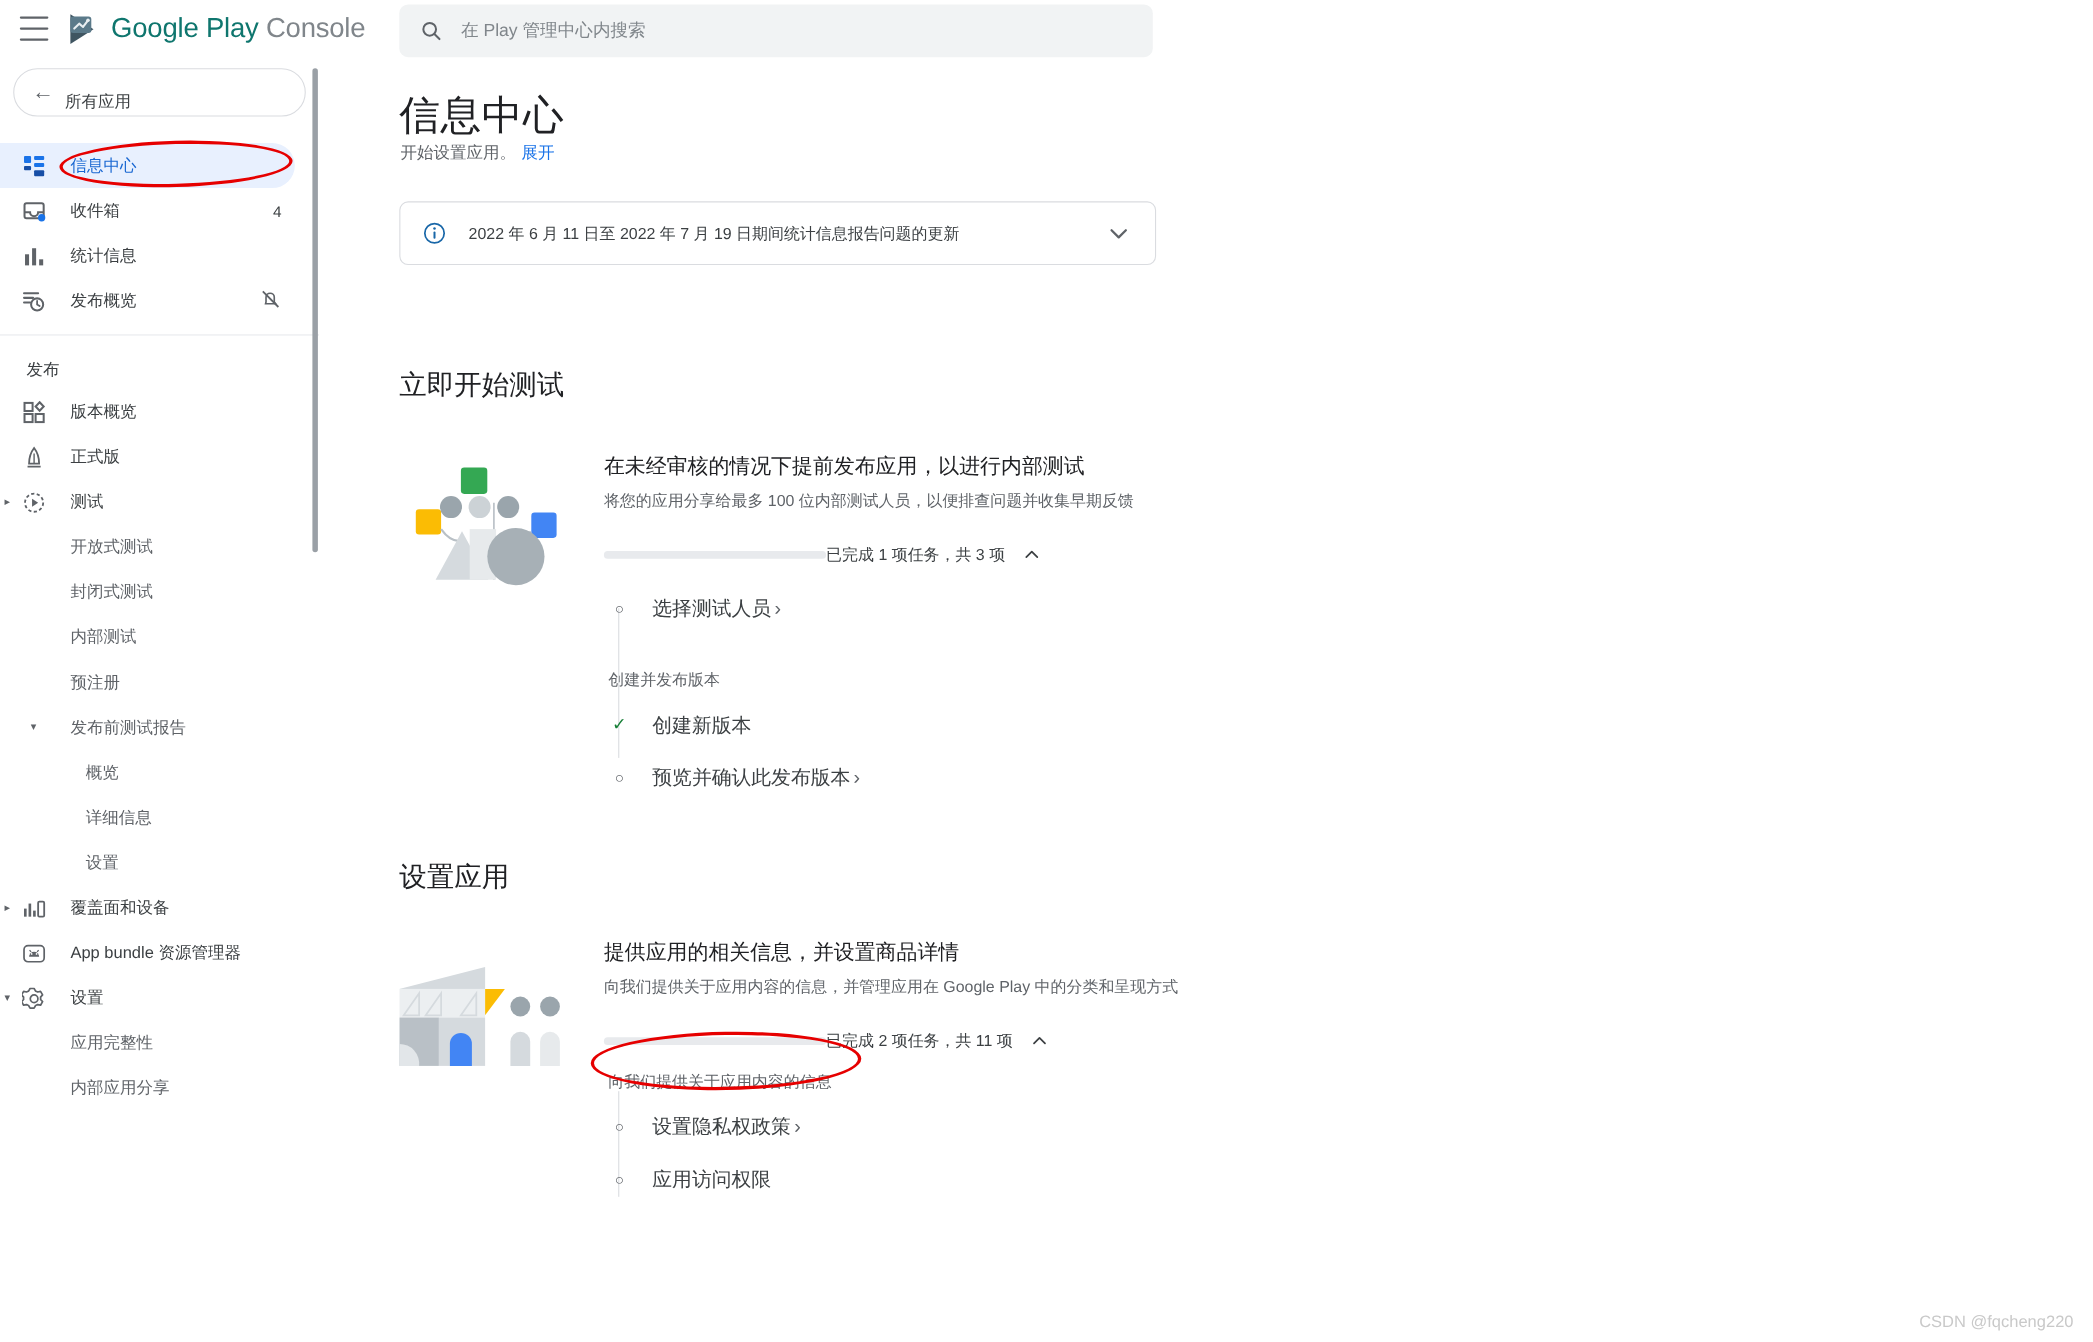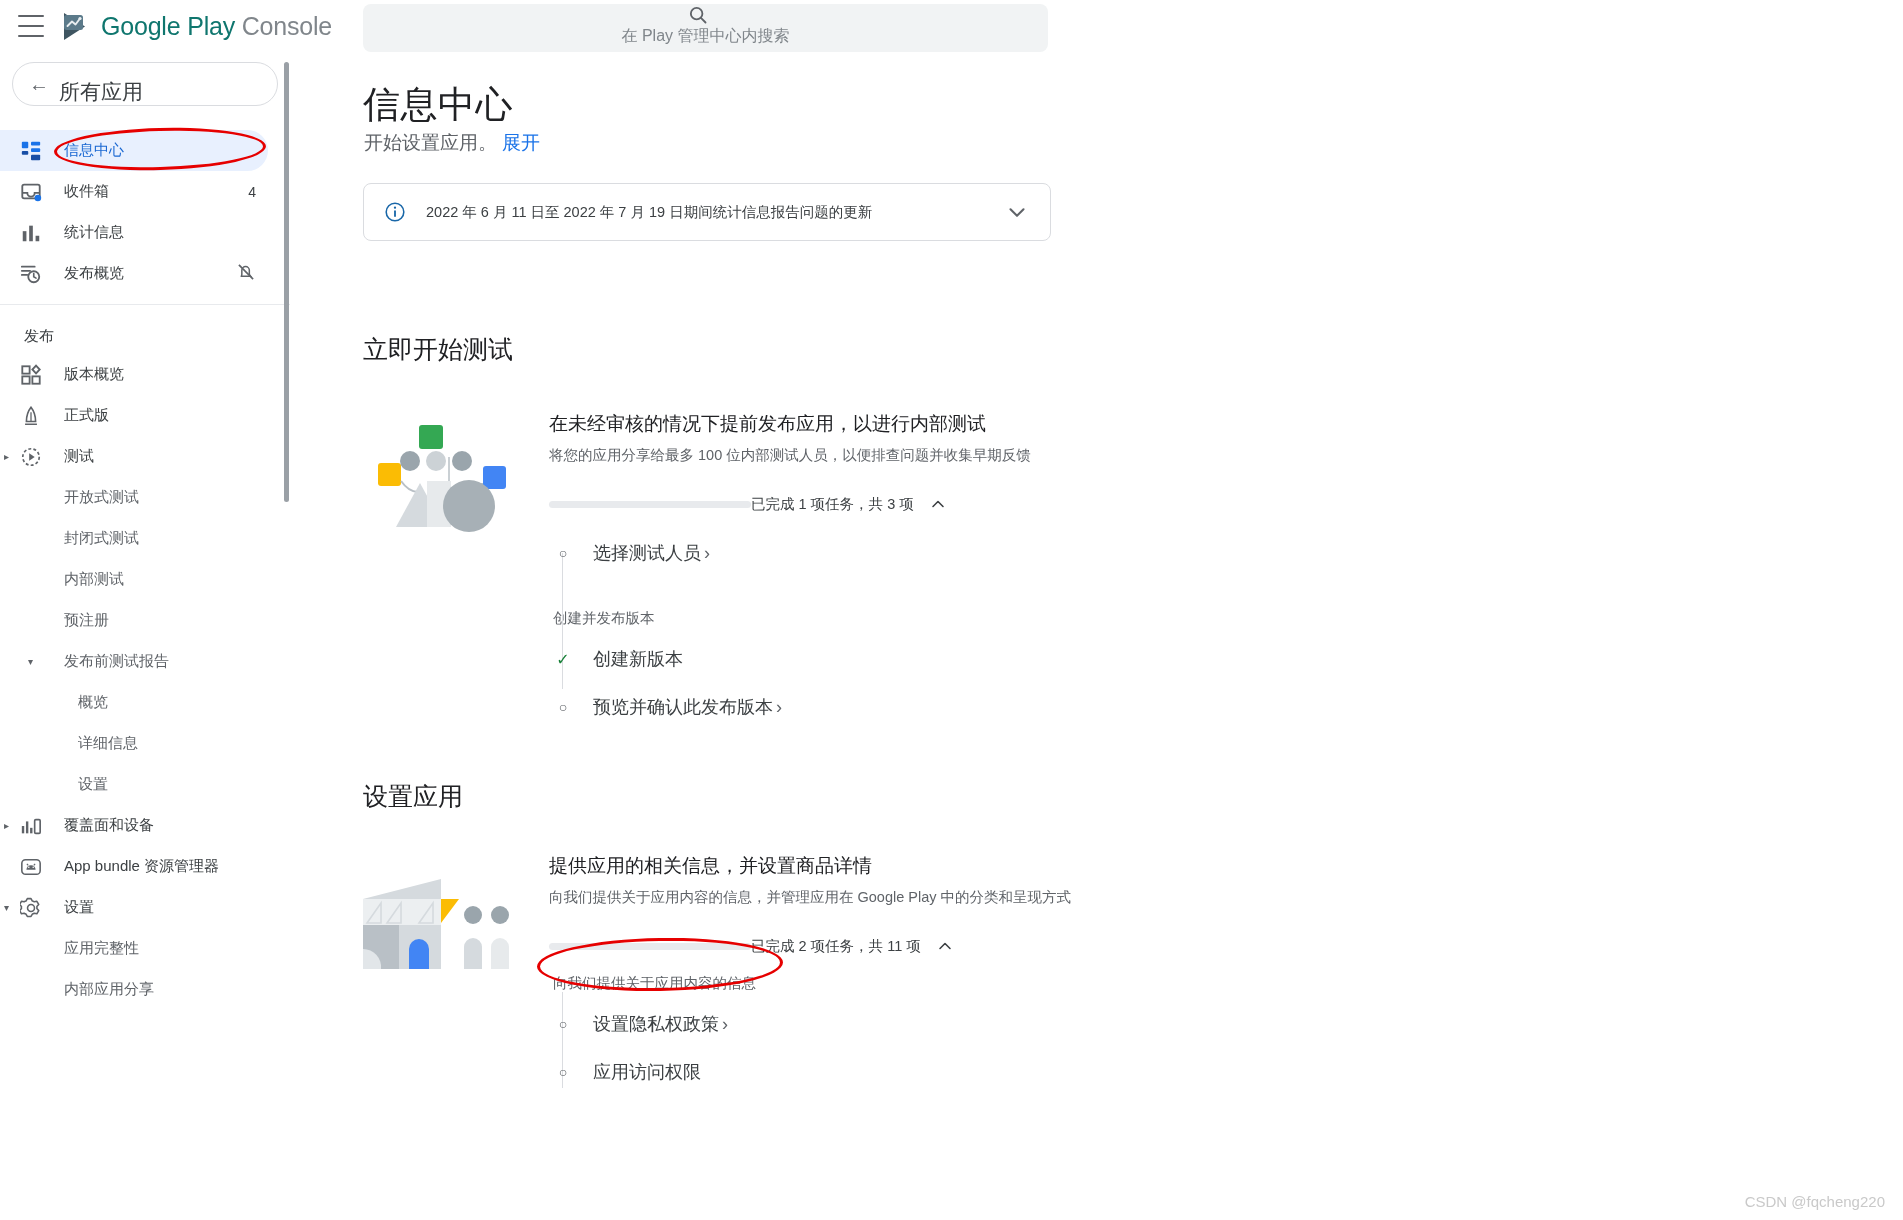--- a/index.html
+++ b/index.html
@@ -18,31 +18,31 @@
     display: flex; flex-direction: column; justify-content: space-between; cursor: pointer; }
   .hamburger i { display: block; height: 2px; background: #5f6368; border-radius: 1px; }
   .brand { position: absolute; left: 58px; top: 10px; display: flex; align-items: center; gap: 10px; }
   .play-logo { width: 33px; height: 33px; position: relative; }
   .brand-text { font-size: 25px; letter-spacing: -0.2px; }
   .brand-text .g1 { color: #0f766e; font-weight: 400; }
   .brand-text .g2 { color: #80868b; font-weight: 300; }
 
   
   .searchbar { position: absolute; left: 363px; top: 4px; width: 685px; height: 48px;
-    background: #f1f3f4; border-radius: 8px; display: flex; align-items: center; padding: 0 18px; cursor: text; flex-direction: column; }
+    background: #f1f3f4; border-radius: 8px; display: flex; align-items: center; padding: 0 18px; cursor: text; }
   .search-ico { width: 22px; height: 22px; flex: 0 0 22px; margin-right: 16px; }
   .search-ph { font-size: 16px; color: #80868b; }
 
   
   .sidebar { position: absolute; left: 0; top: 56px; width: 290px; height: 1164px;
     background: #fff; overflow: hidden; }
   .allapps { margin: 6px 12px 0 12px; height: 44px; border: 1px solid #dadce0; border-radius: 22px;
     display: flex; align-items: center; padding: 0 16px; cursor: pointer; }
   .allapps .arrow { font-size: 20px; color: #5f6368; width: 30px; }
-  .allapps .lbl { font-size: 21px; color: #3c4043; margin-top: 16px; }
+  .allapps .lbl { font-size: 15px; color: #3c4043; margin-top: 16px; }
 
   .nav { padding-top: 12px; }
   .navrow { position: relative; height: 41px; display: flex; align-items: center; cursor: pointer; }
   .navrow .ico { width: 26px; height: 26px; margin-left: 18px; margin-right: 20px; flex: 0 0 26px;
     display: flex; align-items: center; justify-content: center; }
   .navrow .lbl { font-size: 15px; color: #3c4043; white-space: nowrap; }
   .navrow .trail { position: absolute; right: 34px; font-size: 14px; color: #3c4043; }
   .navrow.sel { background: #e8f0fe; border-radius: 0 22px 22px 0; margin-right: 22px; }
   .navrow.sel .lbl { color: #1967d2; }
   .navrow.sub .lbl { color: #5f6368; }
@@ -50,21 +50,21 @@
   .sub1 { padding-left: 64px; }
   .sub2 { padding-left: 78px; }
   .divider { height: 1px; background: #e8eaed; margin: 10px 0 0 0; }
   .secthead { font-size: 15px; color: #3c4043; padding: 22px 0 8px 24px; }
   .sb-thumb { position: absolute; left: 284px; top: 62px; width: 5px; height: 440px;
     background: #9aa0a6; border-radius: 3px; cursor: grab; }
 
   
   .main { position: absolute; left: 290px; top: 56px; width: 1613px; height: 1164px; overflow: hidden; }
   .page-title { position: absolute; left: 73px; top: 24px; font-size: 37px; font-weight: 400; color: #202124; letter-spacing: 0.5px; }
-  .page-sub { position: absolute; left: 74px; top: 74px; font-size: 19px; color: #5f6368; }
+  .page-sub { position: absolute; left: 74px; top: 74px; font-size: 15px; color: #5f6368; }
   .page-sub a { color: #1a73e8; text-decoration: none; margin-left: 5px; cursor: pointer; }
 
   .notice { position: absolute; left: 73px; top: 127px; width: 688px; height: 58px;
     border: 1px solid #dadce0; border-radius: 8px; display: flex; align-items: center; padding: 0 20px; background:#fff; }
   .notice .info { width: 22px; height: 22px; flex: 0 0 22px; margin-right: 20px; }
   .notice .txt { font-size: 14.5px; color: #3c4043; flex: 1; }
   .notice .chev { width: 26px; height: 26px; cursor: pointer; }
 
   .sect-title { position: absolute; left: 73px; font-size: 25px; color: #202124; font-weight: 400; }
 

